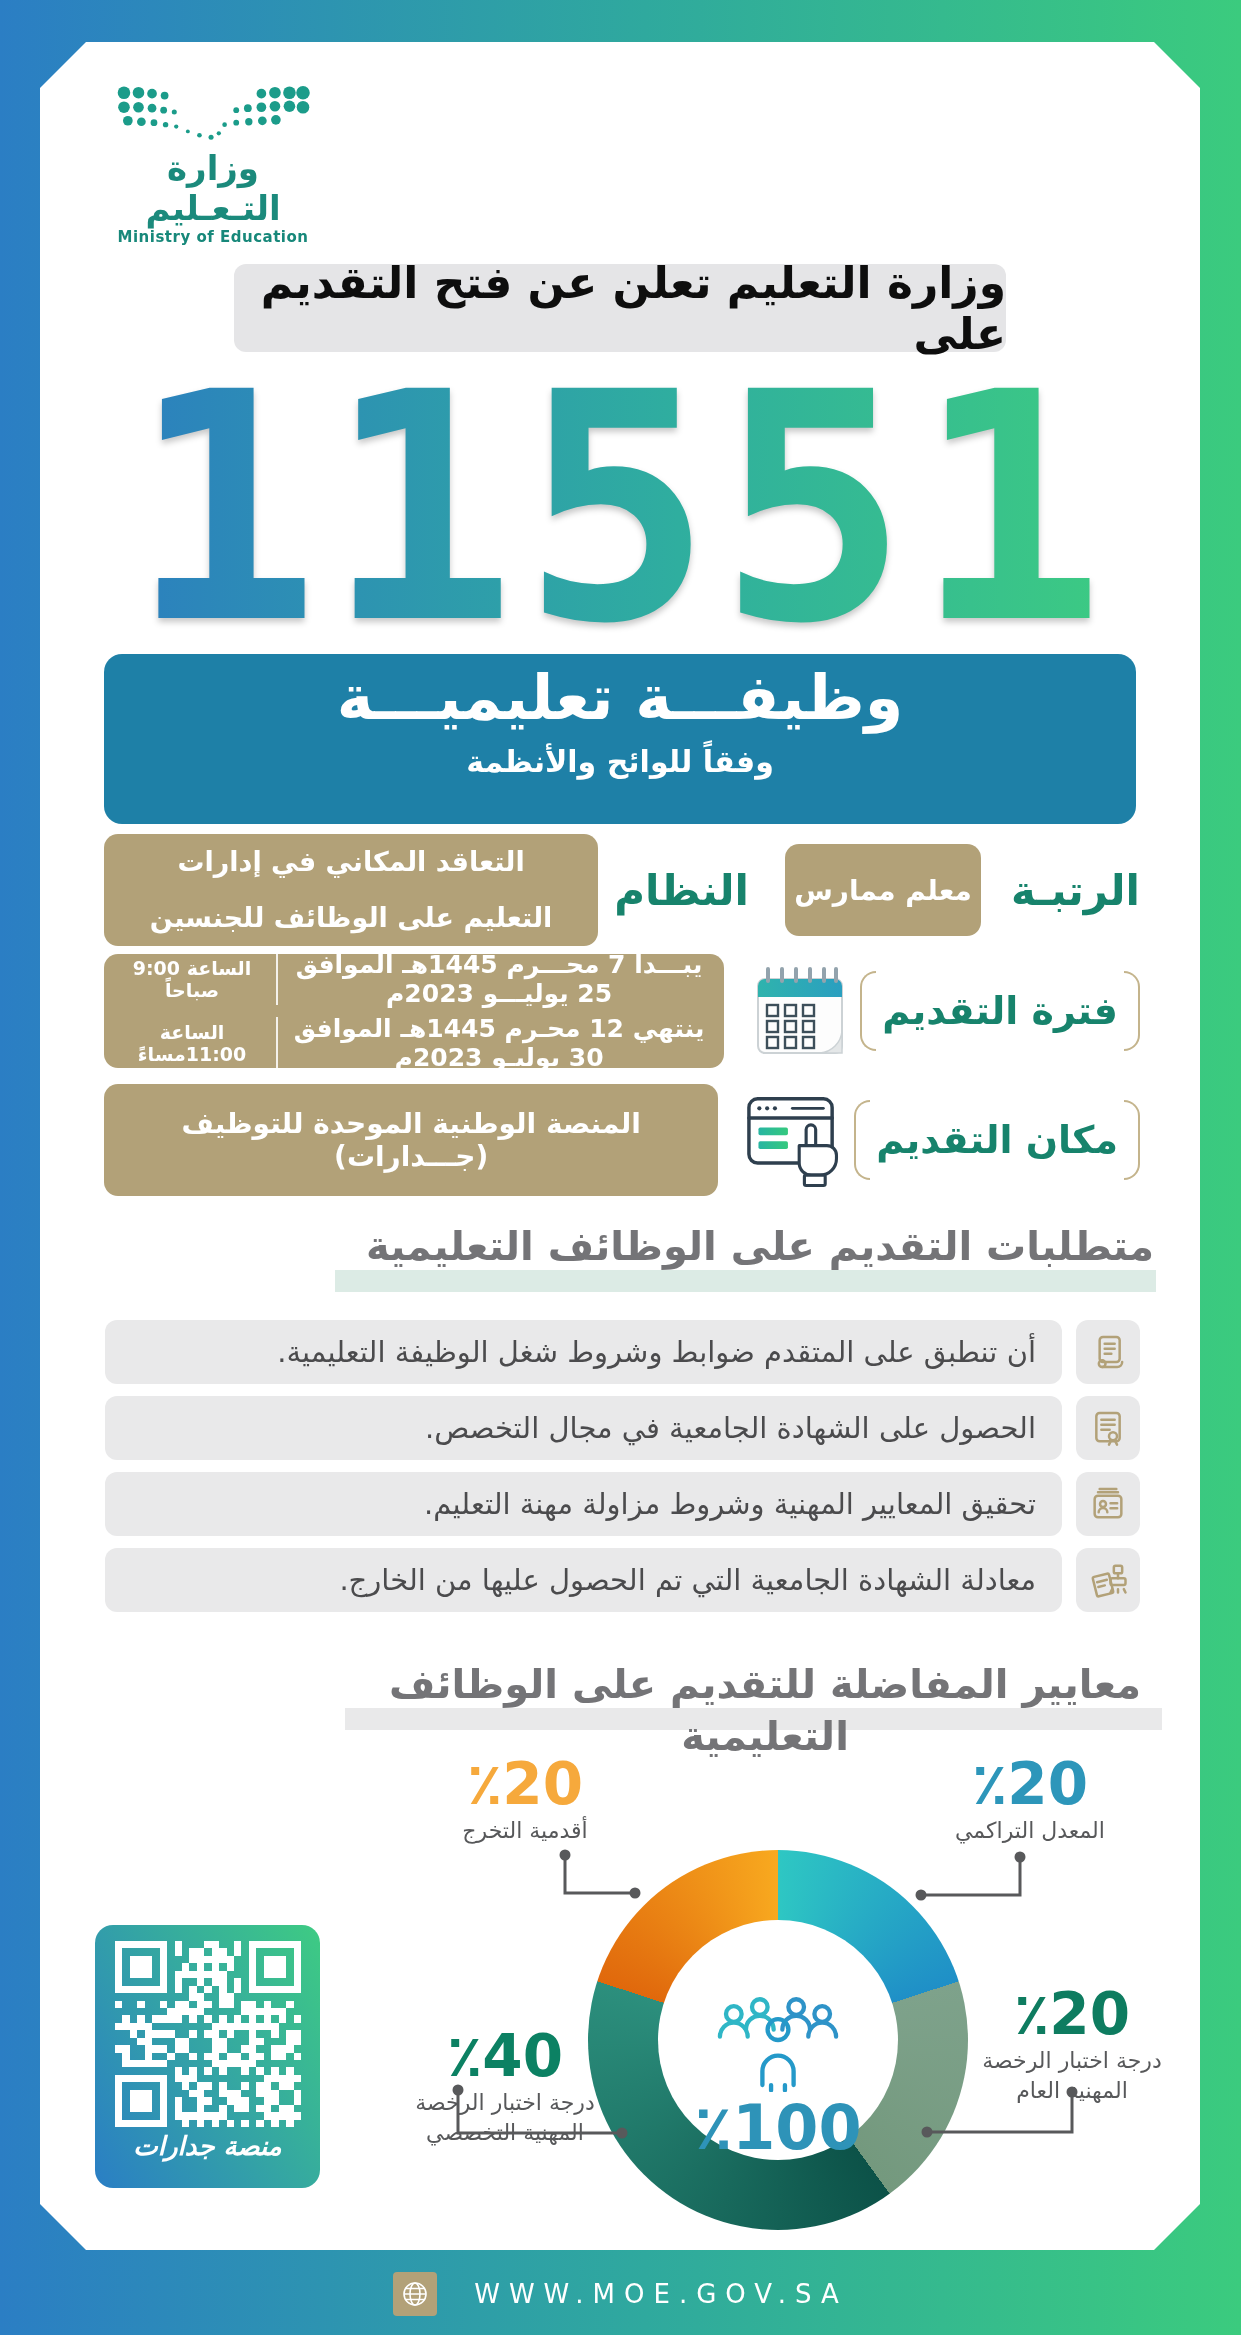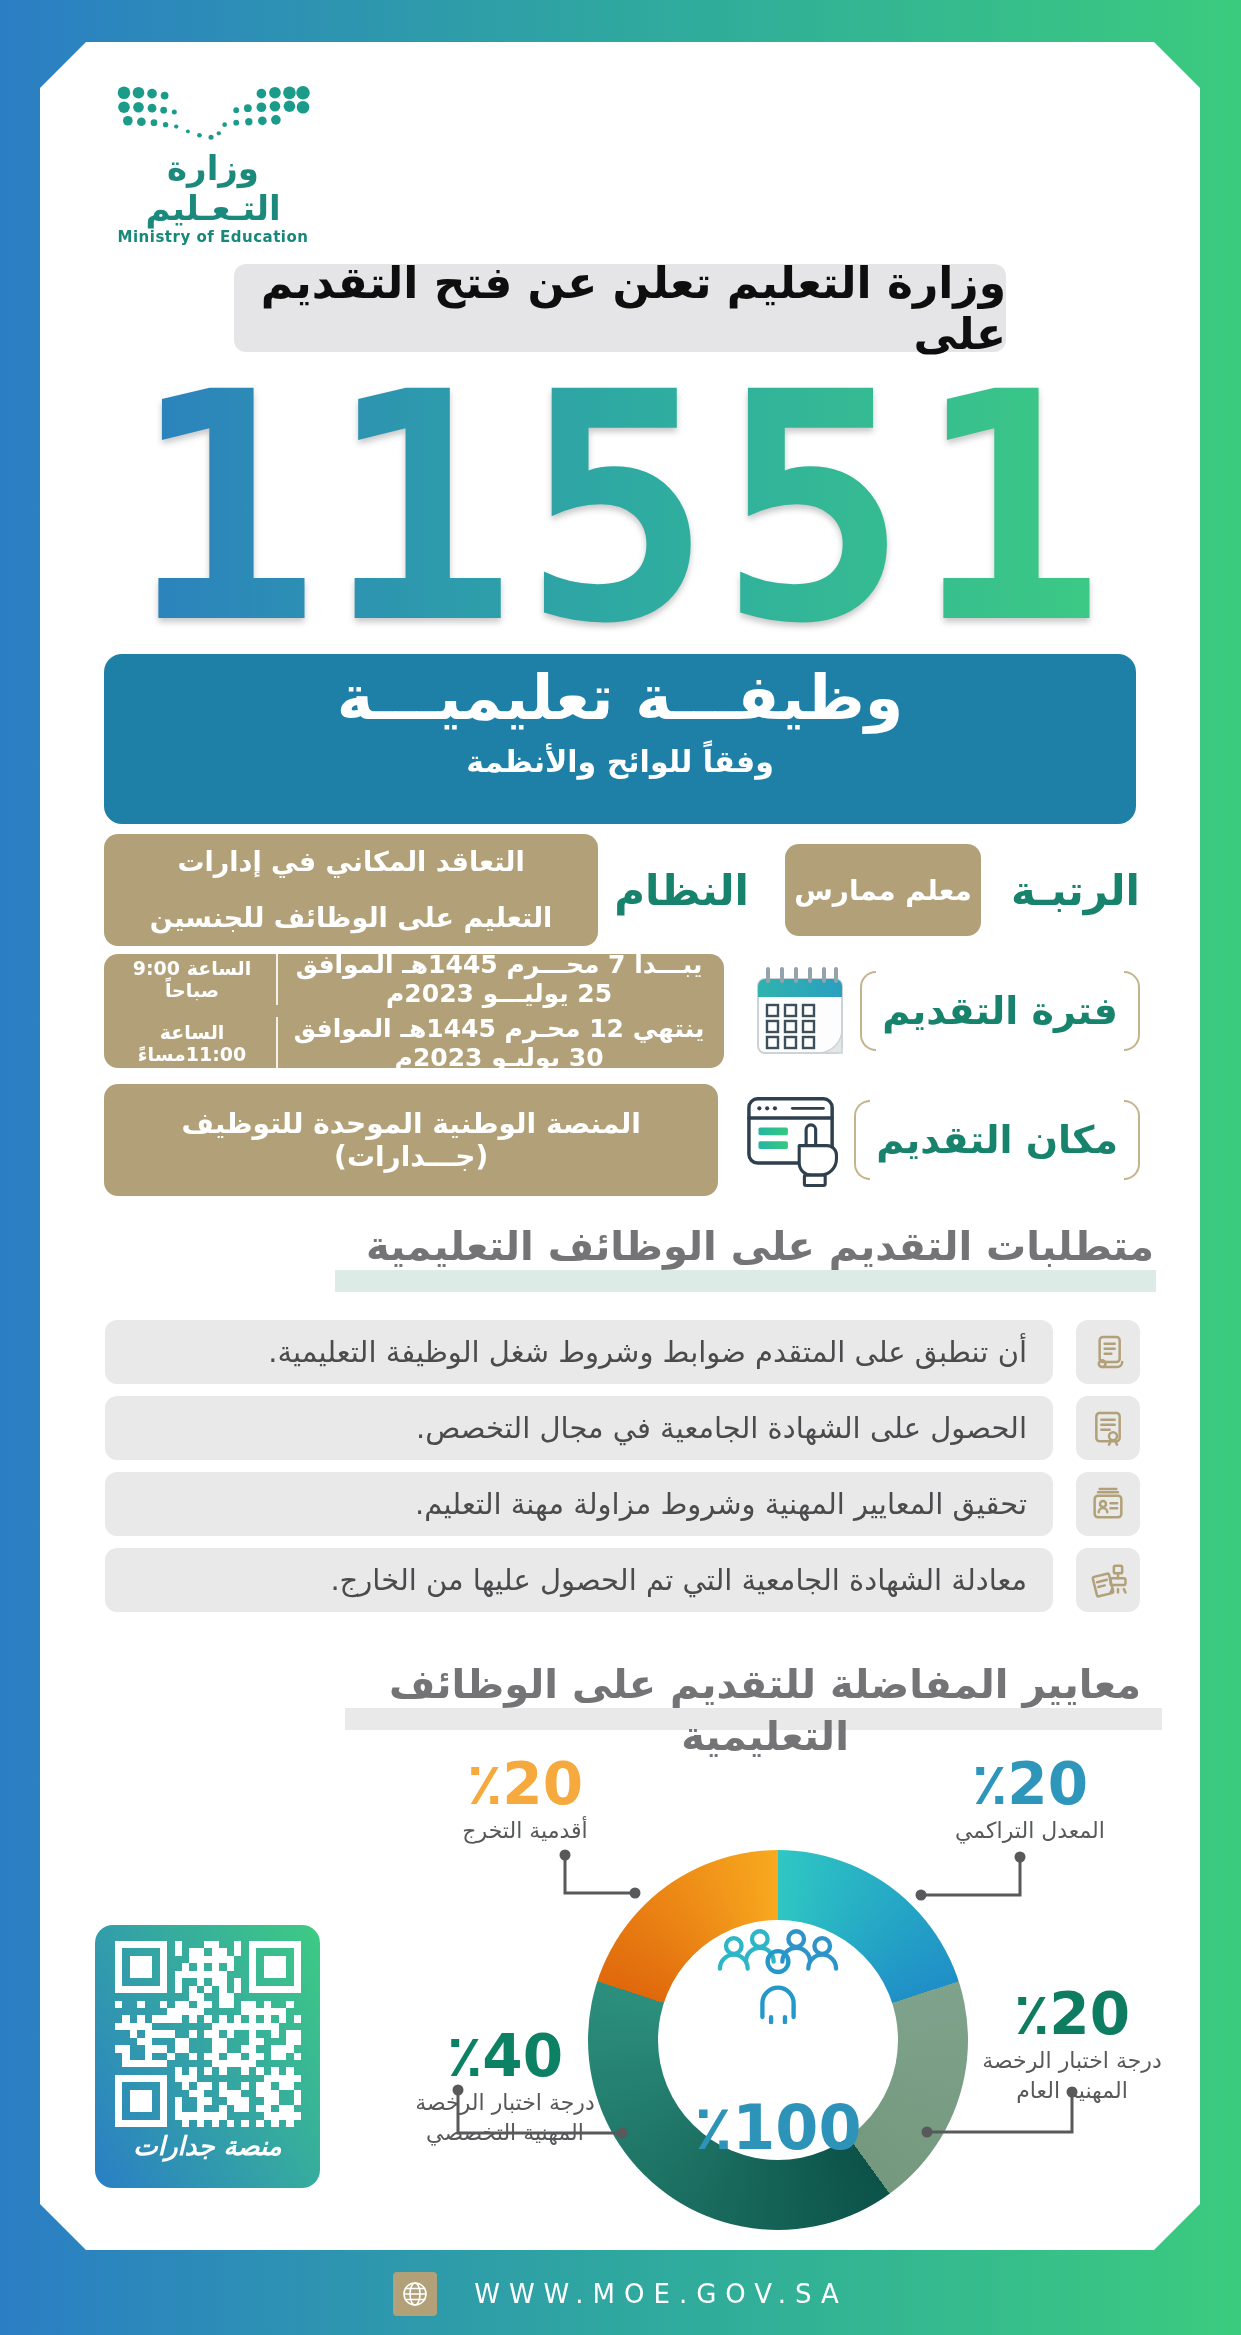--- a/index.html
+++ b/index.html
@@ -53,33 +53,33 @@
   
   .sec-head{position:absolute;width:800px;text-align:center;}
   .sec-head .txt{position:relative;z-index:1;font-size:40px;line-height:52px;font-weight:bold;color:#747477;}
   .sec-head .bar{position:absolute;height:22px;top:50px;}
   .head-req{top:1178px;right:40px;}
   .head-req .bar{left:-25px;right:4px;background:#dcebe5;}
   .head-crit{top:1616px;right:30px;width:810px;}
   .head-crit .bar{left:-15px;right:8px;background:#e9e9ea;}
   
   .reqs{position:absolute;top:1278px;left:65px;right:60px;display:flex;flex-direction:column;gap:12px;}
-  .req-row{display:flex;align-items:center;gap:23px;height:64px;}
+  .req-row{display:flex;align-items:center;gap:14px;height:64px;}
   .req-ico{width:64px;height:64px;background:#e9e9ea;border-radius:12px;flex:0 0 auto;display:flex;align-items:center;justify-content:center;}
   .req-bar{flex:1;height:64px;background:#e9e9ea;border-radius:12px;display:flex;align-items:center;
     font-size:29px;color:#4b4b4d;padding-right:26px;}
   
   .donut{position:absolute;left:548px;top:1808px;width:380px;height:380px;border-radius:50%;
     background:conic-gradient(from 0deg,
       #2ec7c3 0deg,#1f8fc7 72deg,
       #7ea28b 72deg,#74997e 144deg,
       #0c5248 144deg,#2c8f7d 288deg,
       #e0680c 288deg,#f8a91f 360deg);}
   .donut .hole{position:absolute;left:70px;top:70px;width:240px;height:240px;border-radius:50%;background:#fff;
-    display:flex;flex-direction:column;align-items:center;justify-content:space-between;}
+    display:flex;flex-direction:column;align-items:center;justify-content:flex-end;}
   .center-pct{font-size:62px;font-weight:bold;color:#2e93b8;line-height:64px;margin-top:4px;}
   .pct{direction:ltr;unicode-bidi:isolate;}
   .callout{position:absolute;text-align:center;}
   .callout .big{font-size:58px;font-weight:bold;line-height:60px;}
   .callout .sub{font-size:22px;line-height:30px;color:#57585a;margin-top:2px;}
   .lbl-tl{left:385px;top:1712px;width:200px;}  .lbl-tl .big{color:#f6a93c;}
   .lbl-tr{left:880px;top:1712px;width:220px;}  .lbl-tr .big{color:#2d96ba;}
   .lbl-l{left:345px;top:1984px;width:240px;}   .lbl-l .big{color:#0c8163;}
   .lbl-r{left:912px;top:1942px;width:240px;}   .lbl-r .big{color:#0e7c60;}
   .connectors{position:absolute;inset:0;pointer-events:none;}

